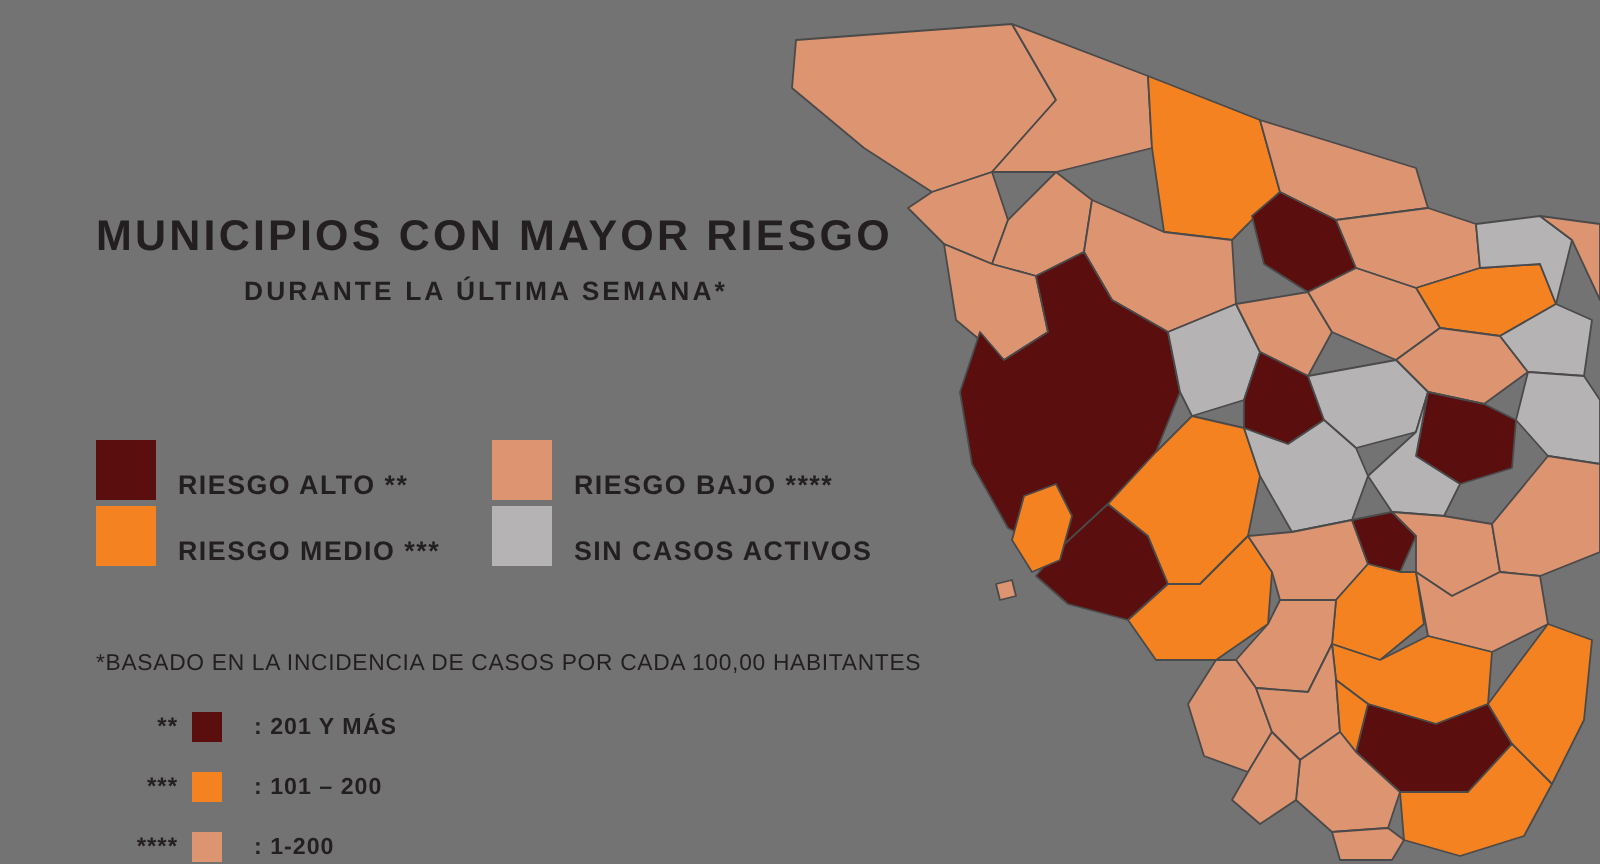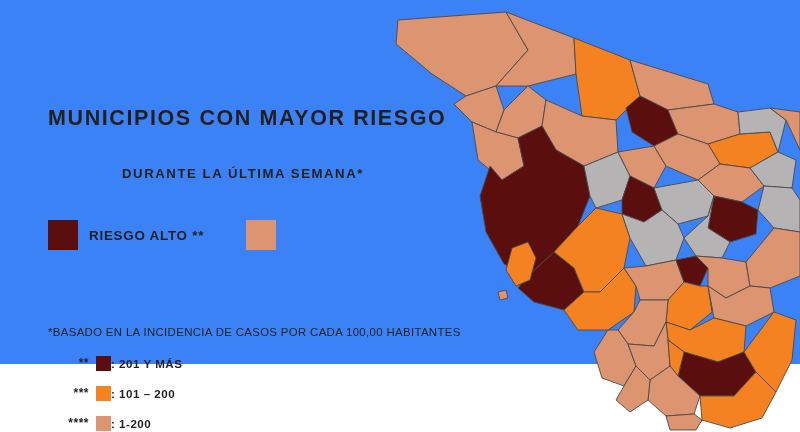--- a/index.html
+++ b/index.html
@@ -2,41 +2,41 @@
 <html><head>
 <meta charset="utf-8">
 <style>
   * { margin:0; padding:0; box-sizing:border-box; }
   html, body {
     width:800px; height:432px;
     background:#ffffff;
     font-family:"Liberation Sans", sans-serif;
     overflow:hidden;
   }
-  #root { position:relative; width:800px; height:364px; background:#3b82f6; }
+  #root { position:relative; width:800px; height:432px; background:#737373; }
 
   
   .panel { position:absolute; left:0; top:0; width:470px; height:432px; }
 
   .title-block { position:absolute; left:48px; top:104px; width:390px; text-align:center; }
   .title-line {
     font-size:21.5px; font-weight:bold; letter-spacing:1.6px;
     color:#231f20; line-height:1.33; white-space:nowrap;
   }
   .subtitle {
-    margin-top:33px;
+    margin-top:5px;
     font-size:13.2px; font-weight:bold; letter-spacing:1.55px;
     color:#231f20; white-space:nowrap;
   }
 
   
   .legend { position:absolute; left:48px; top:220px; width:420px; }
   .legend-row { display:flex; align-items:stretch; height:30px; }
   .legend-row + .legend-row { margin-top:3px; }
-  .legend-cell { display:flex; align-items:center; }
+  .legend-cell { display:flex; align-items:flex-end; }
   .legend-cell.col1 { width:198px; }
   .legend-swatch { width:30px; height:30px; flex:0 0 30px; }
   .legend-label {
     margin-left:11px; font-size:13.4px; font-weight:bold;
     letter-spacing:0.75px; color:#231f20; white-space:nowrap;
   }
 
   
   .notes { position:absolute; left:48px; top:326px; width:430px; }
   .note-main {
@@ -44,21 +44,21 @@
     color:#231f20; white-space:nowrap;
   }
   .note-list { margin-top:15px; }
   .note-row { display:flex; align-items:center; height:20px; margin-bottom:10px; }
   .note-stars {
     width:48px; text-align:right; font-size:12px; font-weight:bold;
     color:#231f20; letter-spacing:0.5px; padding-right:7px;
   }
   .note-swatch { width:15px; height:15px; flex:0 0 15px; }
   .note-text {
-    margin-left:0; font-size:11.6px; font-weight:bold;
+    margin-left:16px; font-size:11.6px; font-weight:bold;
     letter-spacing:0.5px; color:#231f20; white-space:nowrap;
   }
 
   
   .map-wrap { position:absolute; left:378px; top:0; width:422px; height:432px; }
   .map-wrap svg { display:block; width:100%; height:100%; }
   .mun { stroke:#4a4a4a; stroke-width:0.9; stroke-linejoin:round; }
 </style>
 </head>
 <body>
@@ -73,20 +73,31 @@
     </div>
 
     <div class="legend">
       <div class="legend-row">
         <div class="legend-cell col1">
           <div class="legend-swatch" style="background: rgb(90, 14, 14);"></div>
           <div class="legend-label">RIESGO ALTO **</div>
         </div>
         <div class="legend-cell">
           <div class="legend-swatch" style="background: rgb(221, 148, 113);"></div>
+          <div class="legend-label">RIESGO BAJO ****</div>
+        </div>
+      </div>
+      <div class="legend-row">
+        <div class="legend-cell col1">
+          <div class="legend-swatch" style="background: rgb(245, 130, 32);"></div>
+          <div class="legend-label">RIESGO MEDIO ***</div>
+        </div>
+        <div class="legend-cell">
+          <div class="legend-swatch" style="background: rgb(181, 179, 179);"></div>
+          <div class="legend-label">SIN CASOS ACTIVOS</div>
         </div>
       </div>
     </div>
 
     <div class="notes">
       <div class="note-main">*BASADO EN LA INCIDENCIA DE CASOS POR CADA 100,00 HABITANTES</div>
       <div class="note-list">
         <div class="note-row">
           <div class="note-stars">**</div>
           <div class="note-swatch" style="background: rgb(90, 14, 14);"></div>

